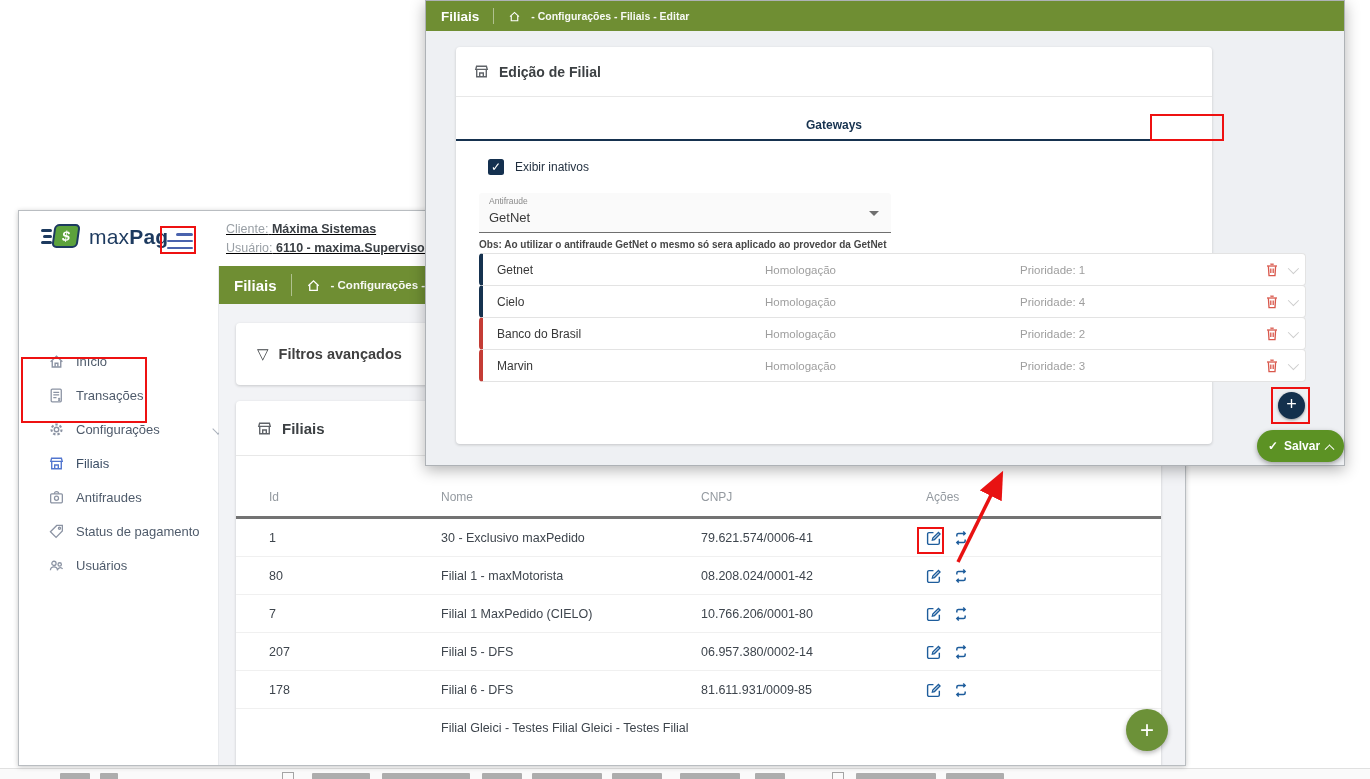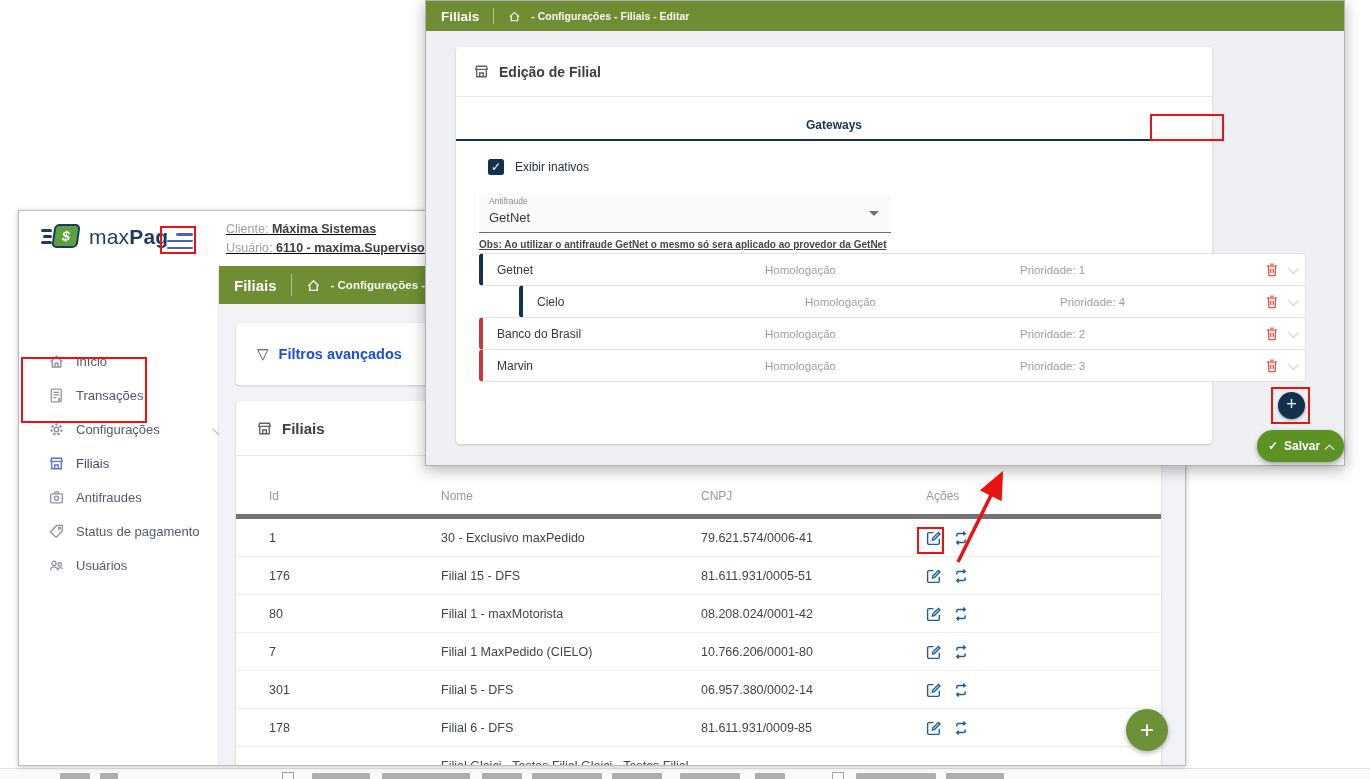--- a/index.html
+++ b/index.html
@@ -38,28 +38,28 @@
   .gb-title { font-weight:bold; font-size:15px; margin-left:15px; }
   .gb-sep { width:1px; height:22px; background:rgba(255,255,255,.45); margin:0 14px; }
   .gb-home { width:15px; height:15px; margin-right:10px; }
   .gb-crumb { font-size:11.5px; font-weight:bold; opacity:.95; }
 
   .mw-body { position:absolute; left:200px; top:93px; width:968px; height:463px; background:#f2f3f6; }
 
   .card { position:absolute; background:#fff; border-radius:4px; box-shadow:0 1px 3px rgba(0,0,0,.18); }
   #filters-card { left:17px; top:19px; width:925px; height:62px; display:flex; align-items:center; cursor:pointer; }
   .filter-icon { font-size:15px; color:#3c4043; margin:0 10px 0 21px; }
-  .filters-title { font-size:14.5px; font-weight:bold; color:#1d4ed8; }
+  .filters-title { font-size:14.5px; font-weight:bold; color:#404040; }
 
   #filiais-card { left:17px; top:97px; width:925px; height:420px; }
   .card-head { height:55px; display:flex; align-items:center; border-bottom:1px solid #e8e8e8; }
   .card-head .c-icon { width:17px; height:17px; margin:0 9px 0 20px; }
   .card-head .c-title { font-size:15px; font-weight:bold; color:#3c4043; }
 
-  .t-head { display:grid; grid-template-columns:172px 260px 210px 1fr; padding-left:33px; padding-top:22px; height:63px; align-items:center; border-bottom:5px solid #737373; font-size:12px; color:#949aa0; }
+  .t-head { display:grid; grid-template-columns:172px 260px 210px 1fr; padding-left:33px; padding-top:22px; height:63px; align-items:center; border-bottom:3px solid #737373; font-size:12px; color:#949aa0; }
   .t-row { display:grid; grid-template-columns:172px 260px 210px 1fr; padding-left:33px; height:38px; align-items:center; border-bottom:1px solid #f0f0f0; font-size:12.5px; color:#3e454d; }
   .t-actions { display:flex; gap:11px; padding-left:15px; }
   .t-actions svg { cursor:pointer; }
   .t-partial { display:grid; grid-template-columns:172px 260px 210px 1fr; padding-left:33px; height:38px; align-items:center; font-size:12.5px; color:#3e454d; }
 
   .fab { position:absolute; left:1107px; top:498px; width:42px; height:42px; border-radius:50%; background:#6c9138; color:#fff; font-size:24px; display:flex; align-items:center; justify-content:center; box-shadow:0 2px 5px rgba(0,0,0,.3); cursor:pointer; z-index:5; }
 
   
   #overlay-window { left:425px; top:0; width:920px; height:466px; background:#eef0f3; border:1px solid #aeb2b6; box-shadow:0 4px 14px rgba(0,0,0,.3); z-index:10; }
   #ov-greenbar { left:0; top:0; width:100%; height:30px; }
@@ -76,21 +76,21 @@
 
   .chk-row { position:absolute; left:32px; top:112px; display:flex; align-items:center; gap:11px; cursor:pointer; }
   .chk { width:16px; height:16px; background:#14304f; border-radius:2.5px; color:#fff; font-size:12px; line-height:16px; text-align:center; }
   .chk-label { font-size:12px; color:#1f2d3d; }
 
   .select { position:absolute; left:23px; top:146px; width:412px; height:40px; background:#fafafa; border-bottom:1px solid #6f6f6f; border-radius:3px 3px 0 0; cursor:pointer; }
   .select .sel-label { position:absolute; left:10px; top:3px; font-size:8.5px; color:#8a8a8a; }
   .select .sel-value { position:absolute; left:10px; top:17px; font-size:13px; color:#3a3a3a; }
   .select .caret { position:absolute; right:12px; top:18px; width:0; height:0; border-left:5px solid transparent; border-right:5px solid transparent; border-top:5px solid #6f6f6f; }
 
-  .obs { position:absolute; left:23px; top:192px; font-size:10px; font-weight:bold; color:#474747;text-decoration:underline; }
+  .obs { position:absolute; left:23px; top:192px; font-size:10px; font-weight:bold; color:#474747; }
 
   .gw-list { position:absolute; left:23px; top:207px; width:827px; }
   .g-row { display:grid; grid-template-columns:268px 255px 1fr 64px; align-items:center; height:33px; background:#fff; border:1px solid #e3e3e3; border-left:4px solid #16324f; border-radius:4px; margin-top:-1px; }
   .g-name { padding-left:14px; font-size:12px; color:#383838; }
   .g-env, .g-prio { padding-left:14px; font-size:11.5px; color:#9e9e9e; }
   .g-actions { display:flex; align-items:center; justify-content:flex-end; gap:9px; padding-right:9px; }
   .g-actions svg { cursor:pointer; }
   .g-chevron { width:8px; height:8px; border-right:1.6px solid #cdcdcd; border-bottom:1.6px solid #cdcdcd; transform:rotate(45deg) translateY(-2px); cursor:pointer; }
 
   .plus-btn { position:absolute; left:822px; top:345px; width:27px; height:27px; border-radius:50%; background:#13304d; color:#fff; font-size:18px; line-height:25px; text-align:center; box-shadow:0 1px 3px rgba(0,0,0,.4); cursor:pointer; }
@@ -237,37 +237,20 @@
               </svg>
               <svg width="16" height="16" viewBox="0 0 15 15" fill="none" stroke="#1e5d9c" stroke-width="1.4">
                 <path d="M3.6 6.2V4.6c0-.8.7-1.4 1.5-1.4h6.2"></path>
                 <path d="M11.4 8.8v1.6c0 .8-.7 1.4-1.5 1.4H3.7"></path>
                 <path d="M9.6 1.4 11.4 3.2 9.6 5"></path>
                 <path d="M5.4 10 3.6 11.8l1.8 1.8"></path>
               </svg>
             </span>
           </div>
 
-          <div class="t-row">
-            <span>176</span>
-            <span>Filial 15 - DFS</span>
-            <span>81.611.931/0005-51</span>
-            <span class="t-actions">
-              <svg width="16" height="16" viewBox="0 0 15 15" fill="none" stroke="#1e5d9c" stroke-width="1.3">
-                <path d="M12.5 8.2v4c0 .7-.6 1.3-1.3 1.3H2.8c-.7 0-1.3-.6-1.3-1.3V3.8c0-.7.6-1.3 1.3-1.3H7"></path>
-                <path d="M6 9.5l1.9-.5 5.2-5.2-1.4-1.4L6.4 7.6z"></path>
-              </svg>
-              <svg width="16" height="16" viewBox="0 0 15 15" fill="none" stroke="#1e5d9c" stroke-width="1.4">
-                <path d="M3.6 6.2V4.6c0-.8.7-1.4 1.5-1.4h6.2"></path>
-                <path d="M11.4 8.8v1.6c0 .8-.7 1.4-1.5 1.4H3.7"></path>
-                <path d="M9.6 1.4 11.4 3.2 9.6 5"></path>
-                <path d="M5.4 10 3.6 11.8l1.8 1.8"></path>
-              </svg>
-            </span>
-          </div>
 
           <div class="t-row">
             <span>80</span>
             <span>Filial 1 - maxMotorista</span>
             <span>08.208.024/0001-42</span>
             <span class="t-actions">
               <svg width="16" height="16" viewBox="0 0 15 15" fill="none" stroke="#1e5d9c" stroke-width="1.3">
                 <path d="M12.5 8.2v4c0 .7-.6 1.3-1.3 1.3H2.8c-.7 0-1.3-.6-1.3-1.3V3.8c0-.7.6-1.3 1.3-1.3H7"></path>
                 <path d="M6 9.5l1.9-.5 5.2-5.2-1.4-1.4L6.4 7.6z"></path>
               </svg>
@@ -292,21 +275,21 @@
               <svg width="16" height="16" viewBox="0 0 15 15" fill="none" stroke="#1e5d9c" stroke-width="1.4">
                 <path d="M3.6 6.2V4.6c0-.8.7-1.4 1.5-1.4h6.2"></path>
                 <path d="M11.4 8.8v1.6c0 .8-.7 1.4-1.5 1.4H3.7"></path>
                 <path d="M9.6 1.4 11.4 3.2 9.6 5"></path>
                 <path d="M5.4 10 3.6 11.8l1.8 1.8"></path>
               </svg>
             </span>
           </div>
 
           <div class="t-row">
-            <span>301</span>
+            <span>207</span>
             <span>Filial 5 - DFS</span>
             <span>06.957.380/0002-14</span>
             <span class="t-actions">
               <svg width="16" height="16" viewBox="0 0 15 15" fill="none" stroke="#1e5d9c" stroke-width="1.3">
                 <path d="M12.5 8.2v4c0 .7-.6 1.3-1.3 1.3H2.8c-.7 0-1.3-.6-1.3-1.3V3.8c0-.7.6-1.3 1.3-1.3H7"></path>
                 <path d="M6 9.5l1.9-.5 5.2-5.2-1.4-1.4L6.4 7.6z"></path>
               </svg>
               <svg width="16" height="16" viewBox="0 0 15 15" fill="none" stroke="#1e5d9c" stroke-width="1.4">
                 <path d="M3.6 6.2V4.6c0-.8.7-1.4 1.5-1.4h6.2"></path>
                 <path d="M11.4 8.8v1.6c0 .8-.7 1.4-1.5 1.4H3.7"></path>
@@ -394,21 +377,21 @@
             <svg width="14" height="16" viewBox="0 0 14 16" fill="none" stroke="#d9574b" stroke-width="1.3">
               <path d="M2 4h10"></path>
               <path d="M5.3 2.2h3.4"></path>
               <path d="M3.4 4.2 4 13.6h6L10.6 4.2"></path>
               <path d="M5.8 6.5v4.6M8.2 6.5v4.6"></path>
             </svg>
             <i class="g-chevron"></i>
           </span>
         </div>
 
-        <div class="g-row" style="border-left-color: rgb(22, 50, 79); margin-left: 40px;">
+        <div class="g-row" style="border-left-color: rgb(22, 50, 79);">
           <span class="g-name">Cielo</span>
           <span class="g-env">Homologação</span>
           <span class="g-prio">Prioridade: 4</span>
           <span class="g-actions">
             <svg width="14" height="16" viewBox="0 0 14 16" fill="none" stroke="#d9574b" stroke-width="1.3">
               <path d="M2 4h10"></path>
               <path d="M5.3 2.2h3.4"></path>
               <path d="M3.4 4.2 4 13.6h6L10.6 4.2"></path>
               <path d="M5.8 6.5v4.6M8.2 6.5v4.6"></path>
             </svg>

